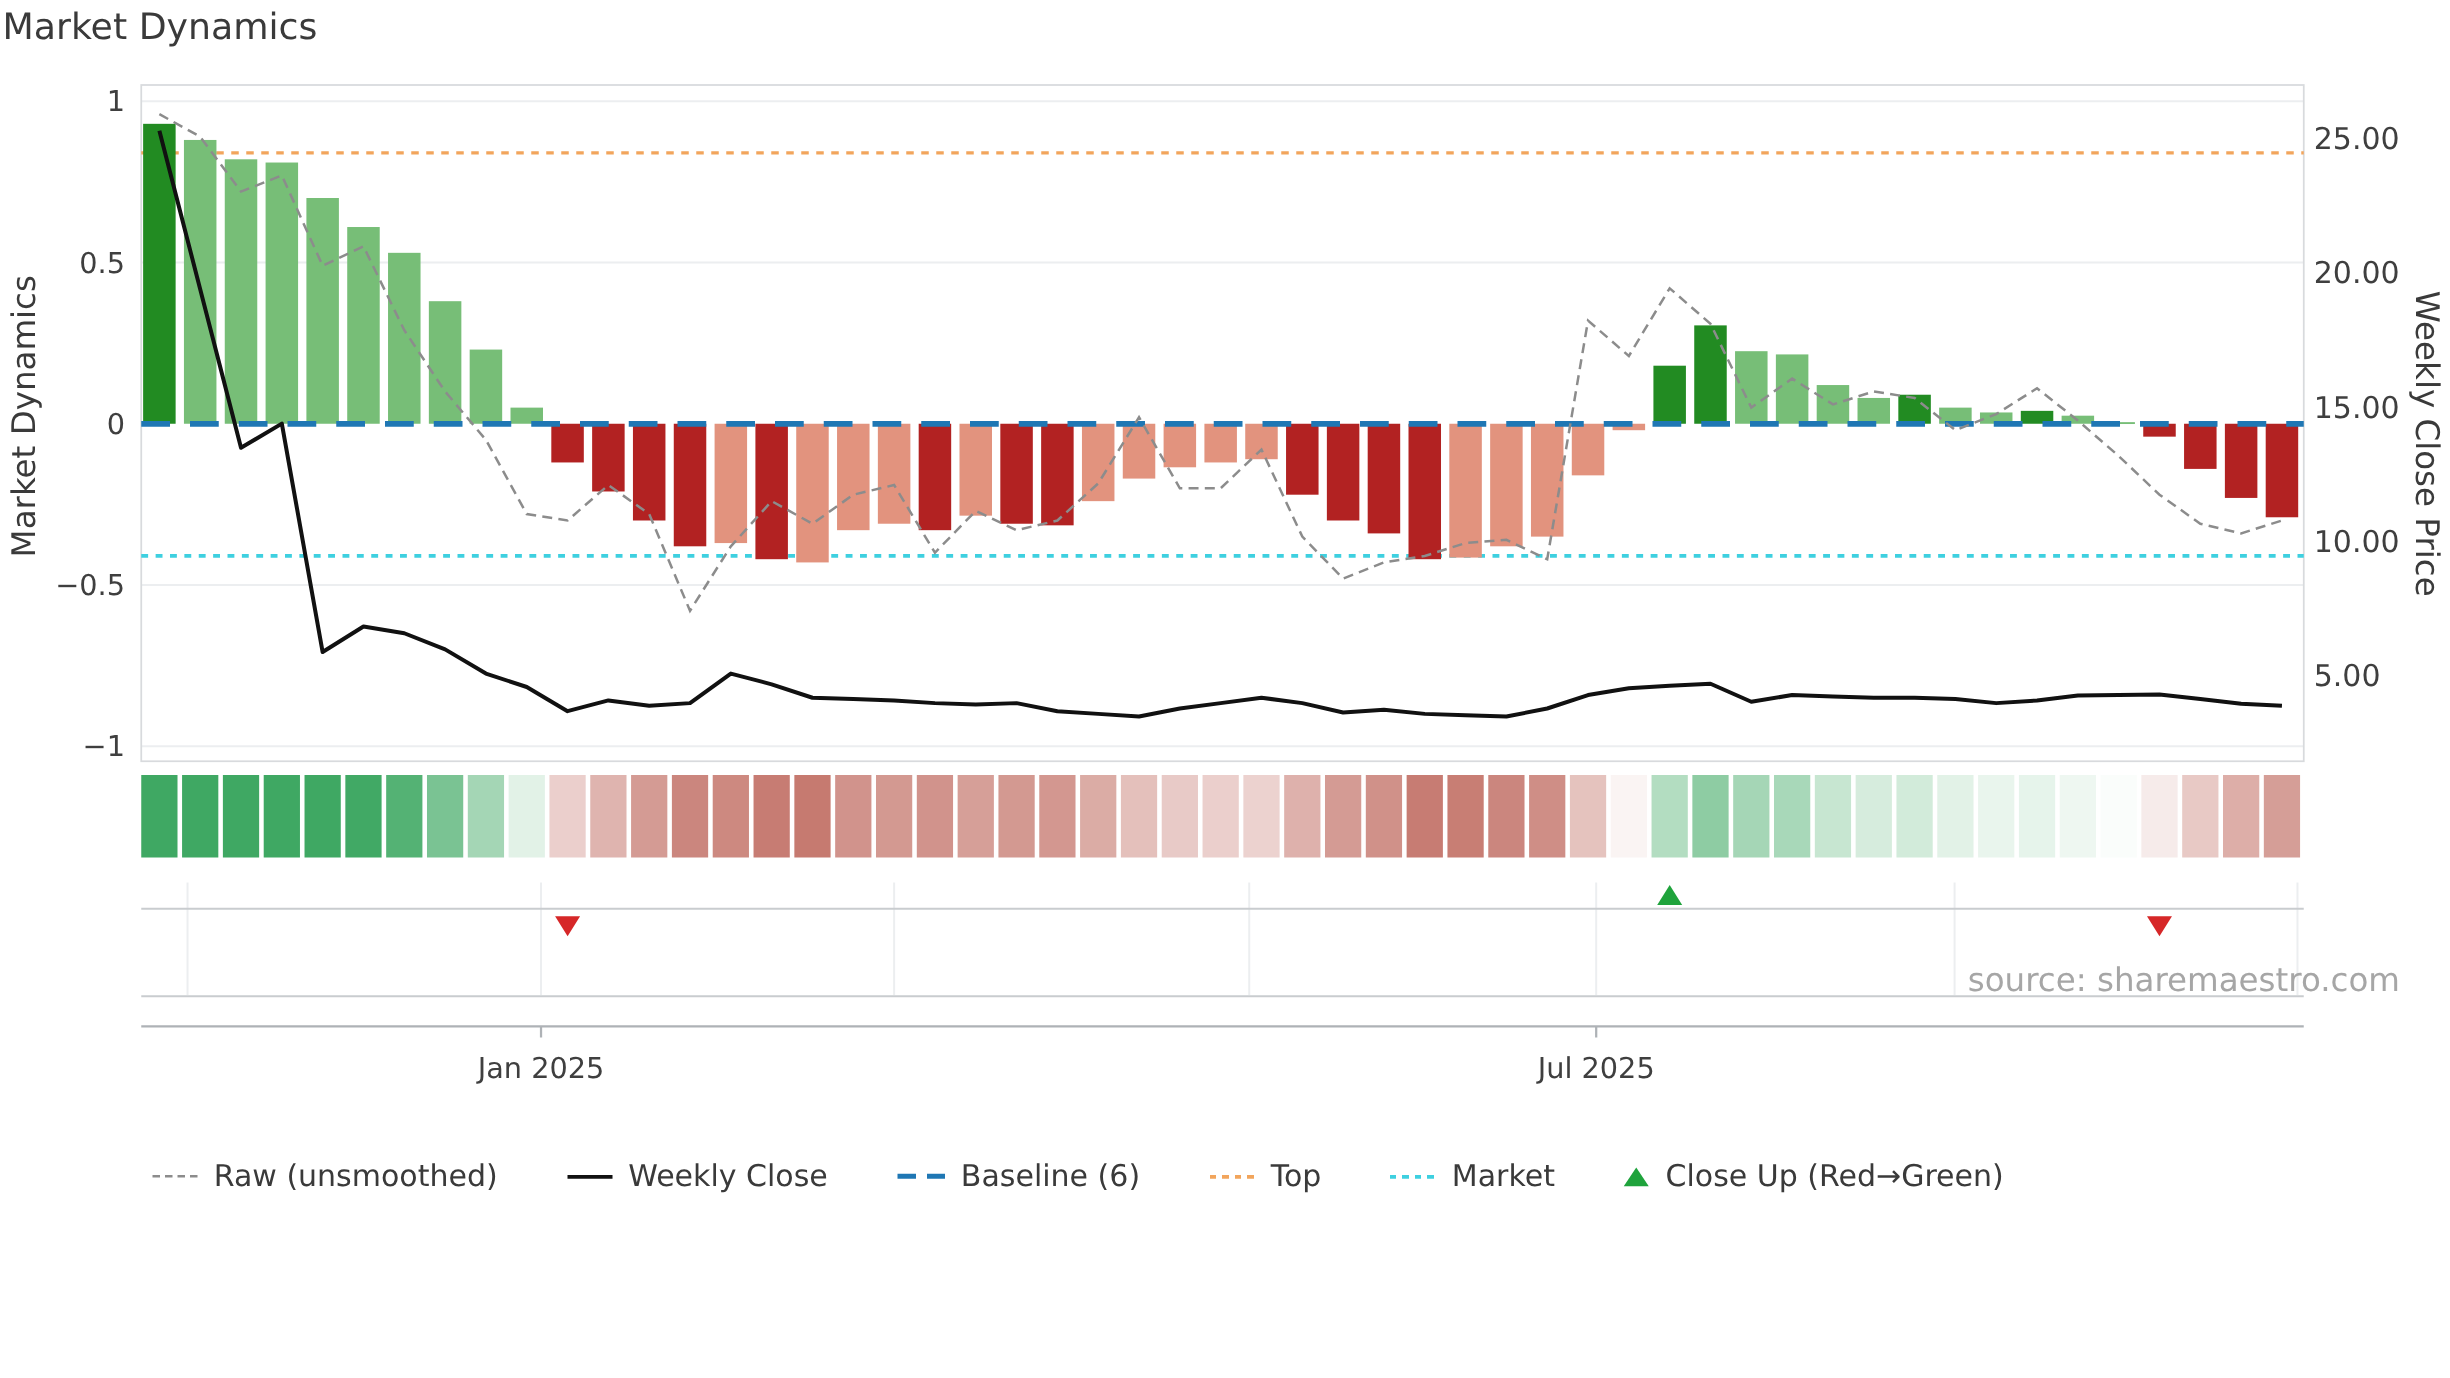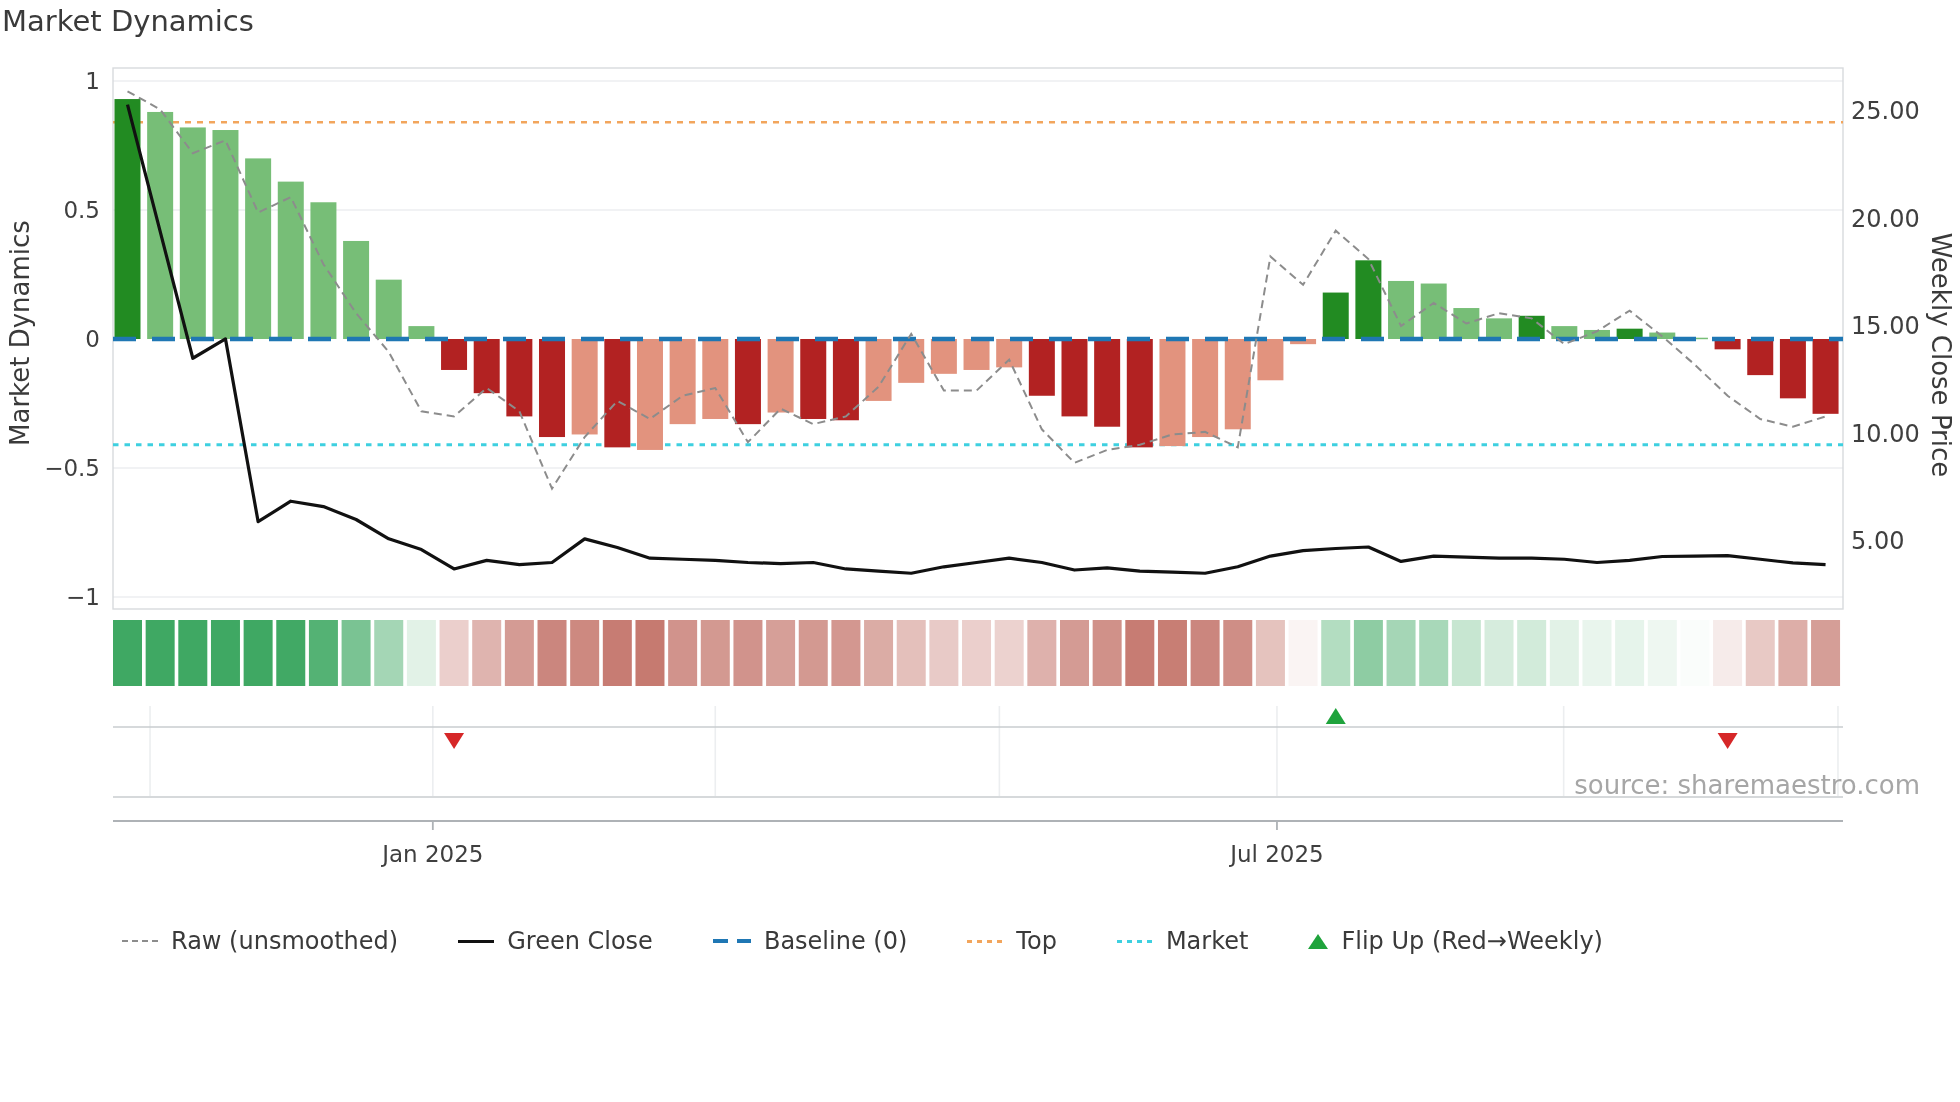--- a/index.html
+++ b/index.html
@@ -195,32 +195,32 @@
       </g>
     </svg>
   <div class="source">source: sharemaestro.com</div>
   <div class="legend">
     <div class="li">
       <span class="sw sw-raw"></span>
       <span class="lt">Raw (unsmoothed)</span>
     </div>
     <div class="li">
       <span class="sw sw-close"></span>
-      <span class="lt">Green Close</span>
+      <span class="lt">Weekly Close</span>
     </div>
     <div class="li">
       <span class="sw sw-base"></span>
-      <span class="lt">Baseline (0)</span>
+      <span class="lt">Baseline (6)</span>
     </div>
     <div class="li">
       <span class="sw sw-top"></span>
       <span class="lt">Top</span>
     </div>
     <div class="li">
       <span class="sw sw-bottom"></span>
       <span class="lt">Market</span>
     </div>
     <div class="li">
       <span class="sw sw-up"></span>
-      <span class="lt">Flip Up (Red→Weekly)</span>
+      <span class="lt">Close Up (Red→Green)</span>
     </div>
   </div>
 </div>
 
 </body></html>

